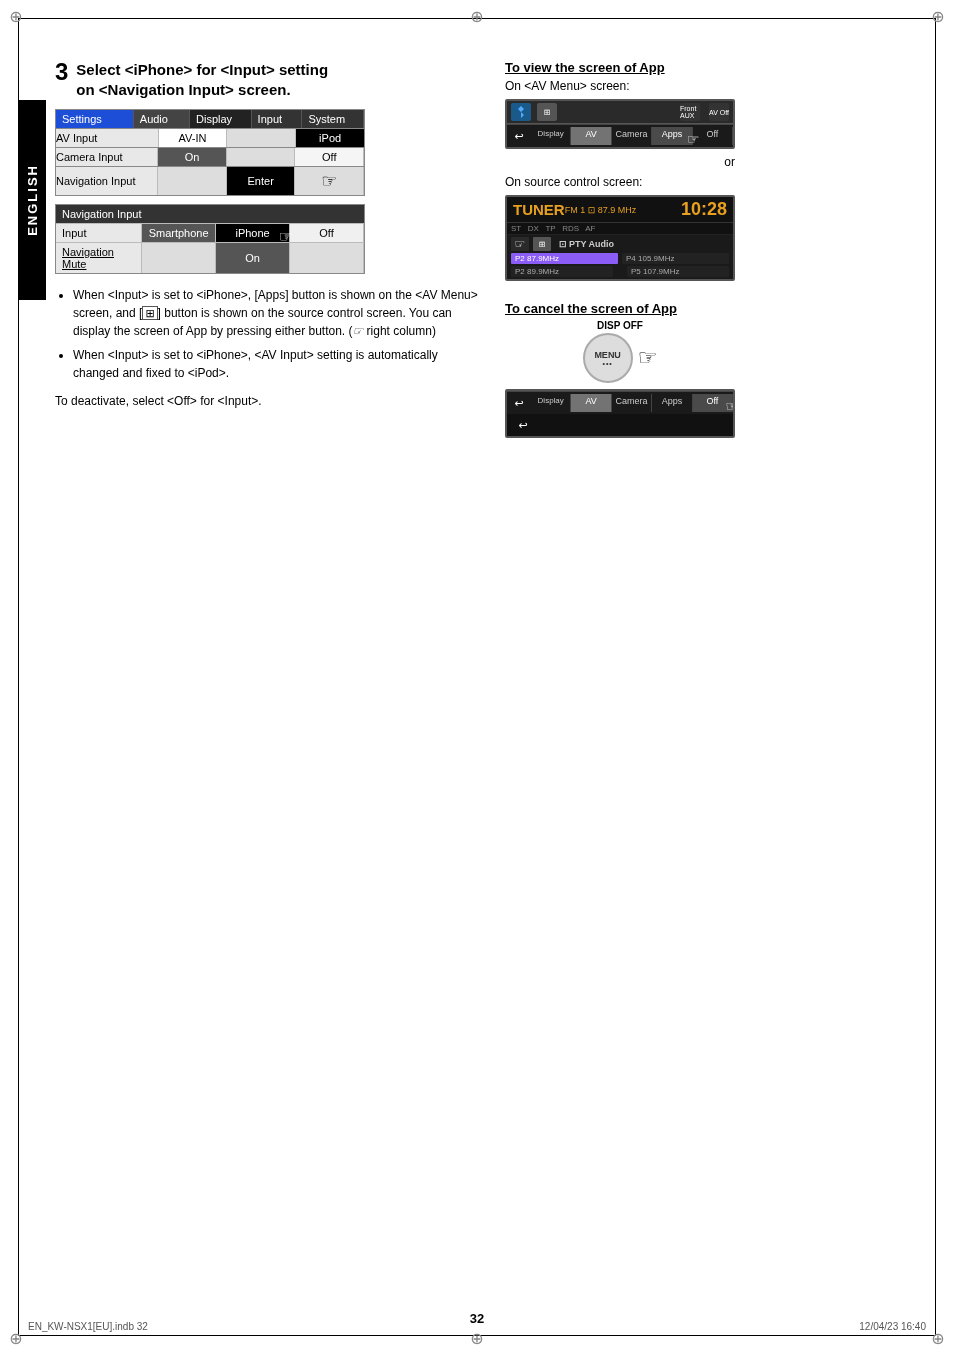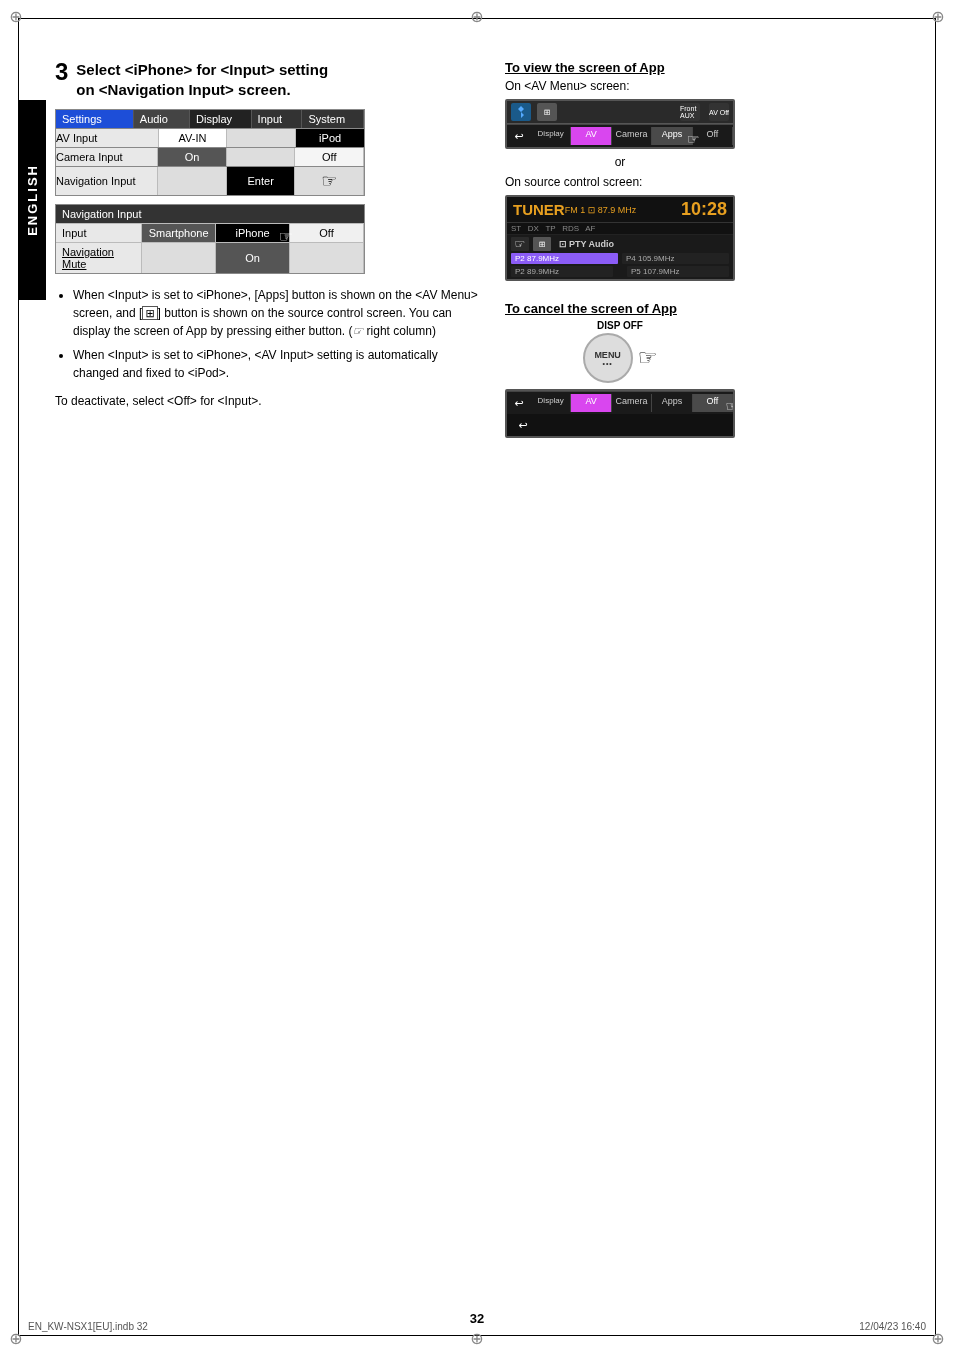--- a/index.html
+++ b/index.html
@@ -265,40 +265,40 @@
     }
     .screen-btn {
       flex: 1;
       text-align: center;
       color: #ccc;
       font-size: 9px;
       padding: 2px 0;
       border-right: 1px solid #444;
     }
     .screen-btn.active {
-      background: #d946ef;
+      background: #737373;
       color: #fff;
     }
     .screen-btn.highlight {
       background: #4a4a4a;
       color: #fff;
     }
     .screen-back-btn {
       width: 24px;
       height: 18px;
       display: flex;
       align-items: center;
       justify-content: center;
       color: #fff;
       font-size: 11px;
     }
 
     
     .or-text {
-      text-align: center;
+      text-align: right;
       font-size: 12px;
       margin: 6px 0;
       width: 230px;
     }
 
     
     .tuner-screen {
       border: 2px solid #555;
       background: #000;
       width: 230px;

